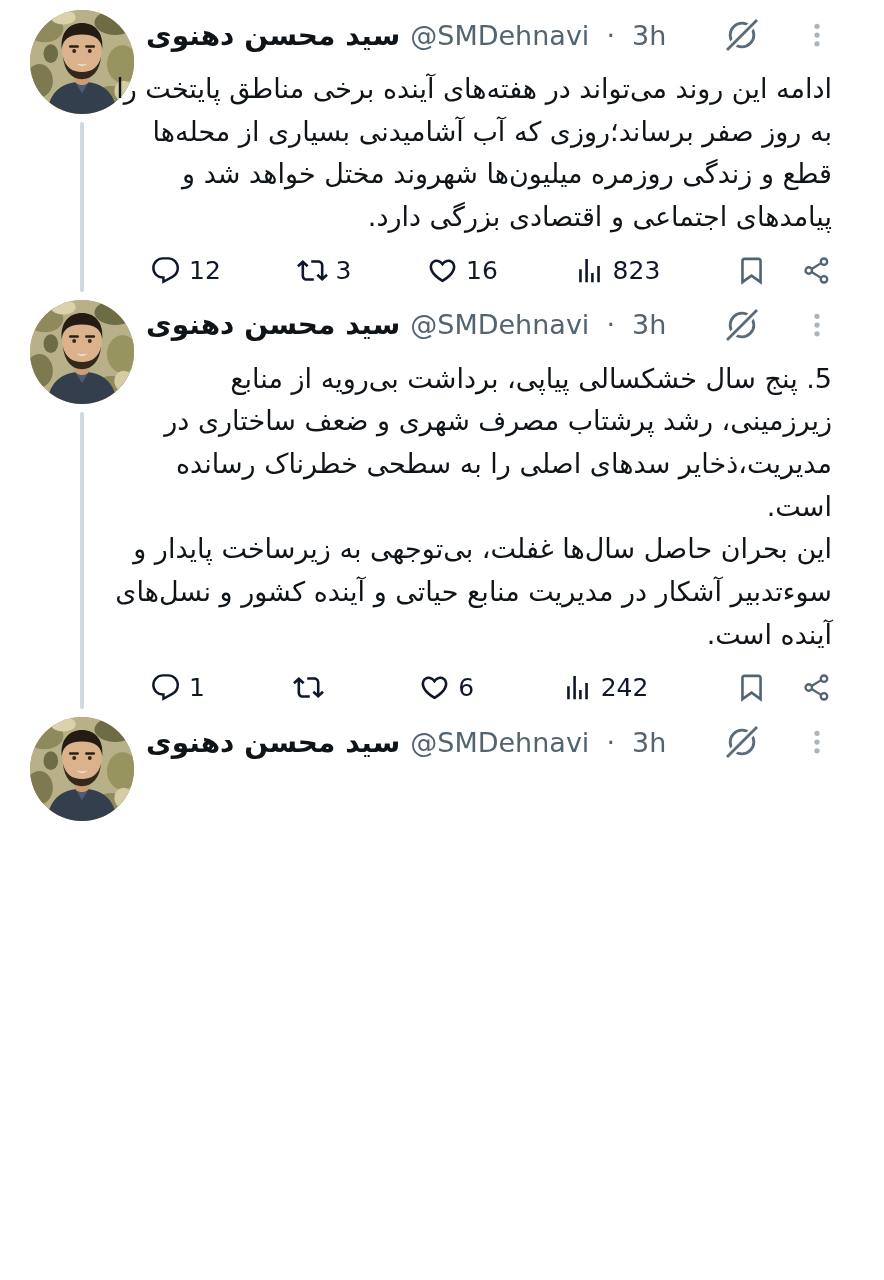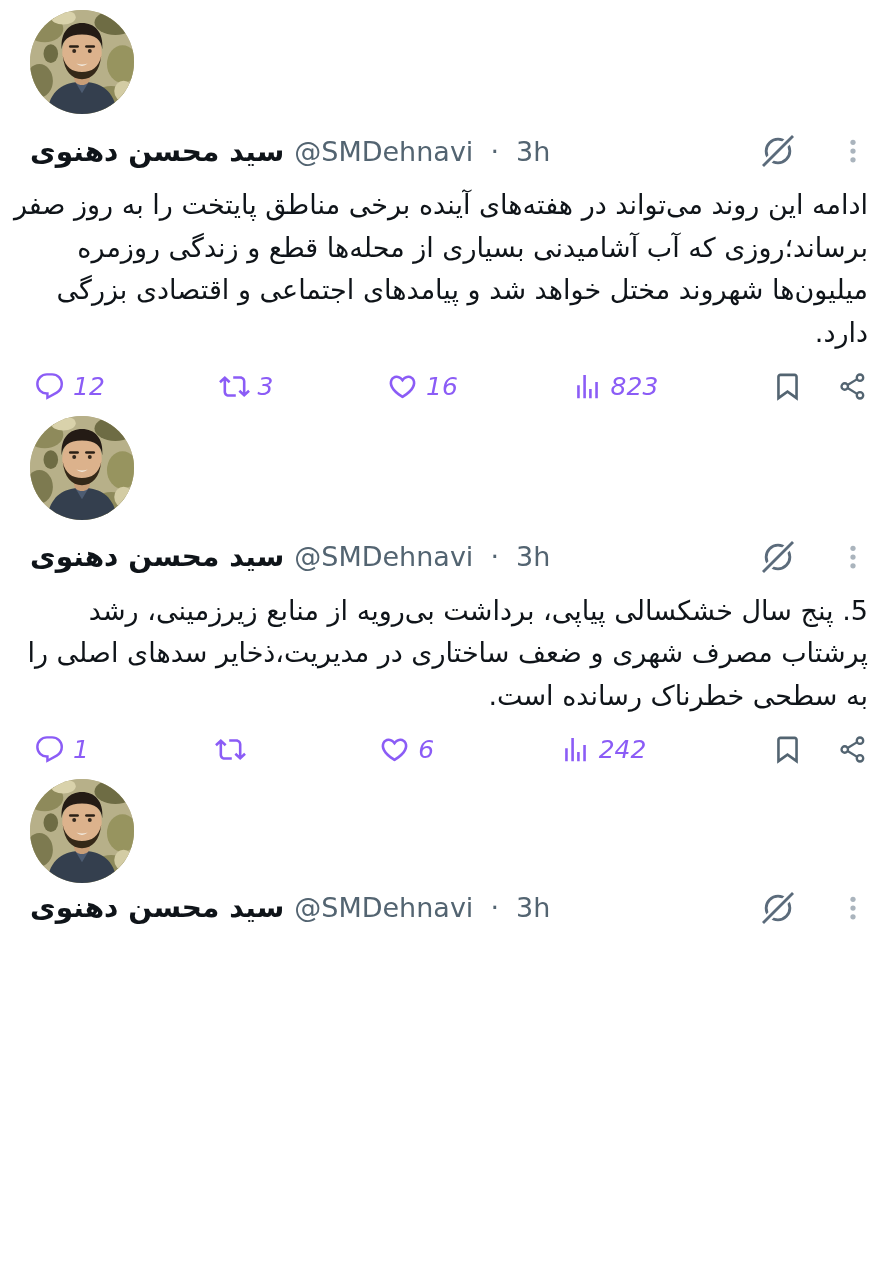--- a/index.html
+++ b/index.html
@@ -4,21 +4,21 @@
 <style>
   html, body { margin:0; padding:0; }
   body {
     width:884px; height:1280px; overflow:hidden;
     background:#ffffff;
     font-family:"DejaVu Sans","Liberation Sans",sans-serif;
     color:#0f1419;
     -webkit-font-smoothing:antialiased;
   }
   .feed { padding-top:6px; }
-  .tweet { display:flex; padding:4px 16px 0 30px;flex-direction:column; }
+  .tweet { display:flex; padding:4px 52px 0 30px; }
   .left-col { width:116px; flex-shrink:0; display:flex; flex-direction:column; align-items:flex-start; }
   .avatar {
     width:104px; height:104px; border-radius:50%; overflow:hidden; flex-shrink:0;
     background:#b7b089;
   }
   .avatar svg { display:block; width:100%; height:100%; }
   .thread-line {
     width:4px; border-radius:2px; background:#cfd9de;
     flex:1; margin:8px 0 4px 50px;
   }
@@ -32,21 +32,21 @@
   .more-btn { color:#aab4bd; line-height:0; cursor:pointer; }
   .more-btn svg { width:30px; height:30px; }
   .tweet-body {
     direction:rtl; text-align:right; unicode-bidi:plaintext;
     font-size:27px; line-height:1.58; color:#0f1419;
     margin:8px 0 0 -32px;
   }
   .tweet-body p { margin:0; }
   .stats-row {
     display:flex; align-items:flex-start; justify-content:space-between;
-    margin:16px 0 10px 4px; color:#8b5cf6;font-style:italic;
+    margin:16px 0 10px 4px; color:#0f172a;
   }
   .stat { display:flex; align-items:center; gap:8px; font-size:25px; cursor:pointer; }
   .stat svg { width:31px; height:31px; flex-shrink:0; }
   .stat-count { min-height:1em; }
   .stat-end { display:flex; align-items:center; gap:34px; }
   .icon-btn { line-height:0; cursor:pointer; color:#536471; }
   .icon-btn svg { width:31px; height:31px; }
 </style>
 </head>
 <body>
@@ -211,20 +211,21 @@
           </span>
           <span class="more-btn">
             <svg>
                 <use href="#i-kebab"></use>
               </svg>
           </span>
         </span>
       </div>
       <div class="tweet-body">
         <p>5. پنج سال خشکسالی پیاپی، برداشت بی‌رویه از منابع زیرزمینی، رشد پرشتاب مصرف شهری و ضعف ساختاری در مدیریت،ذخایر سدهای اصلی را به سطحی خطرناک رسانده است.</p>
+        <p>این بحران حاصل سال‌ها غفلت، بی‌توجهی به زیرساخت پایدار و سوءتدبیر آشکار در مدیریت منابع حیاتی و آینده کشور و نسل‌های آینده است.</p>
       </div>
       <div class="stats-row">
         <span class="stat">
           <svg>
               <use href="#i-reply"></use>
             </svg>
           <span class="stat-count">1</span>
         </span>
         <span class="stat">
           <svg>

